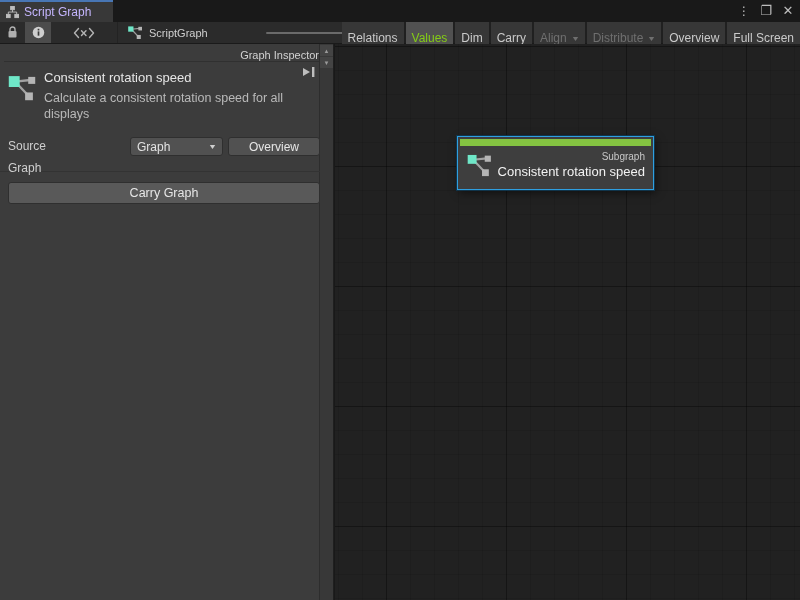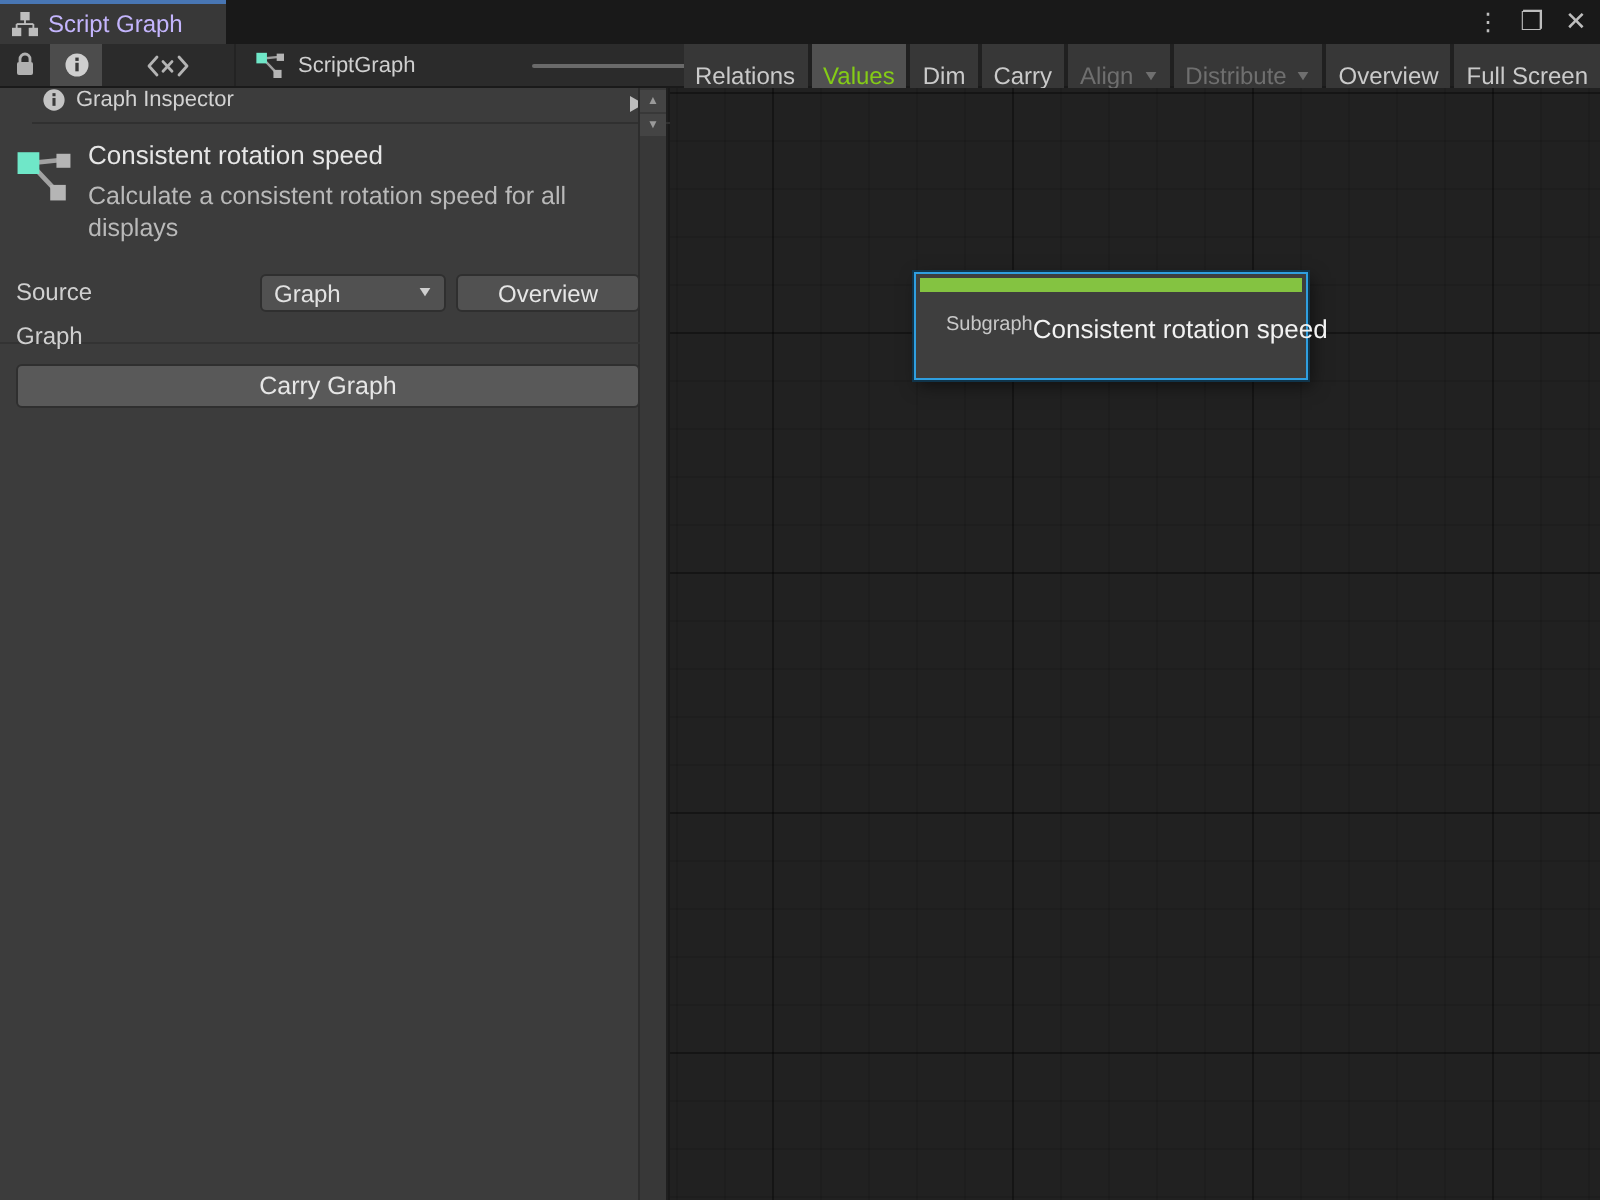--- a/index.html
+++ b/index.html
@@ -45,23 +45,23 @@
   .tb-btn.disabled { color:#6f6f6f; }
   .dd-arrow { font-size:7px; margin-left:5px; transform:scaleX(1.3); display:inline-block; }
   .tb-btn.disabled .dd-arrow { color:#6f6f6f; }
 
   
   .inspector {
     position:absolute; left:0; top:44px; width:334px; height:556px;
     background:#3c3c3c; border-right:1px solid #1f1f1f;
   }
   .insp-header {
-    position:absolute; left:16px; top:0; width:320px; height:18px;
+    position:absolute; left:4px; top:0; width:320px; height:18px;
     border-bottom:1px solid #303030;
-    display:flex; align-items:flex-start; gap:5px; padding:0 5px;
+    display:flex; align-items:flex-end; gap:5px; padding:0 5px;flex-direction:column;
   }
   .insp-title { font-size:11px; color:#d2d2d2; flex:1; }
   .dock-btn { display:flex; align-items:center; justify-content:center; width:20px; height:16px; }
   .scrollstrip {
     position:absolute; right:0; top:0; width:14px; height:556px;
     background:#383838; border-left:1px solid #2d2d2d;
   }
   .scroll-btn { width:13px; height:11px; display:flex; align-items:center; justify-content:center;
     color:#9a9a9a; font-size:6px; background:#444; margin:1px 0 0 0; }
   .summary { position:absolute; left:0; top:18px; width:320px; padding:8px; display:flex; gap:8px; }
@@ -105,21 +105,21 @@
     background-position:51px 2px,51px 2px,3px 2px,3px 2px;
   }
   .node {
     position:absolute; left:122px; top:92px; width:197px; height:54px;
     background:#3e3e3e; border:1px solid #2f9fe0;
     box-shadow:0 0 0 1px #10344a, 2px 3px 8px rgba(0,0,0,0.5);
     cursor:default;
   }
   .node-header { height:7px; margin:2px 2px 0 2px; background:#84c341; }
   .node-body { display:flex; align-items:center; gap:6px; padding:4px 8px 0 9px; }
-  .node-texts { display:flex; flex-direction:row; }
+  .node-texts { display:flex; flex-direction:column;align-items:flex-end; }
   .node-type { font-size:10px; color:#c8c8c8; margin-bottom:2px; }
   .node-title { font-size:13px; color:#f2f2f2; white-space:nowrap; }
 </style>
 </head>
 <body>
 
 <div class="window">
 
   <div class="tabbar">
     <div class="tab">

